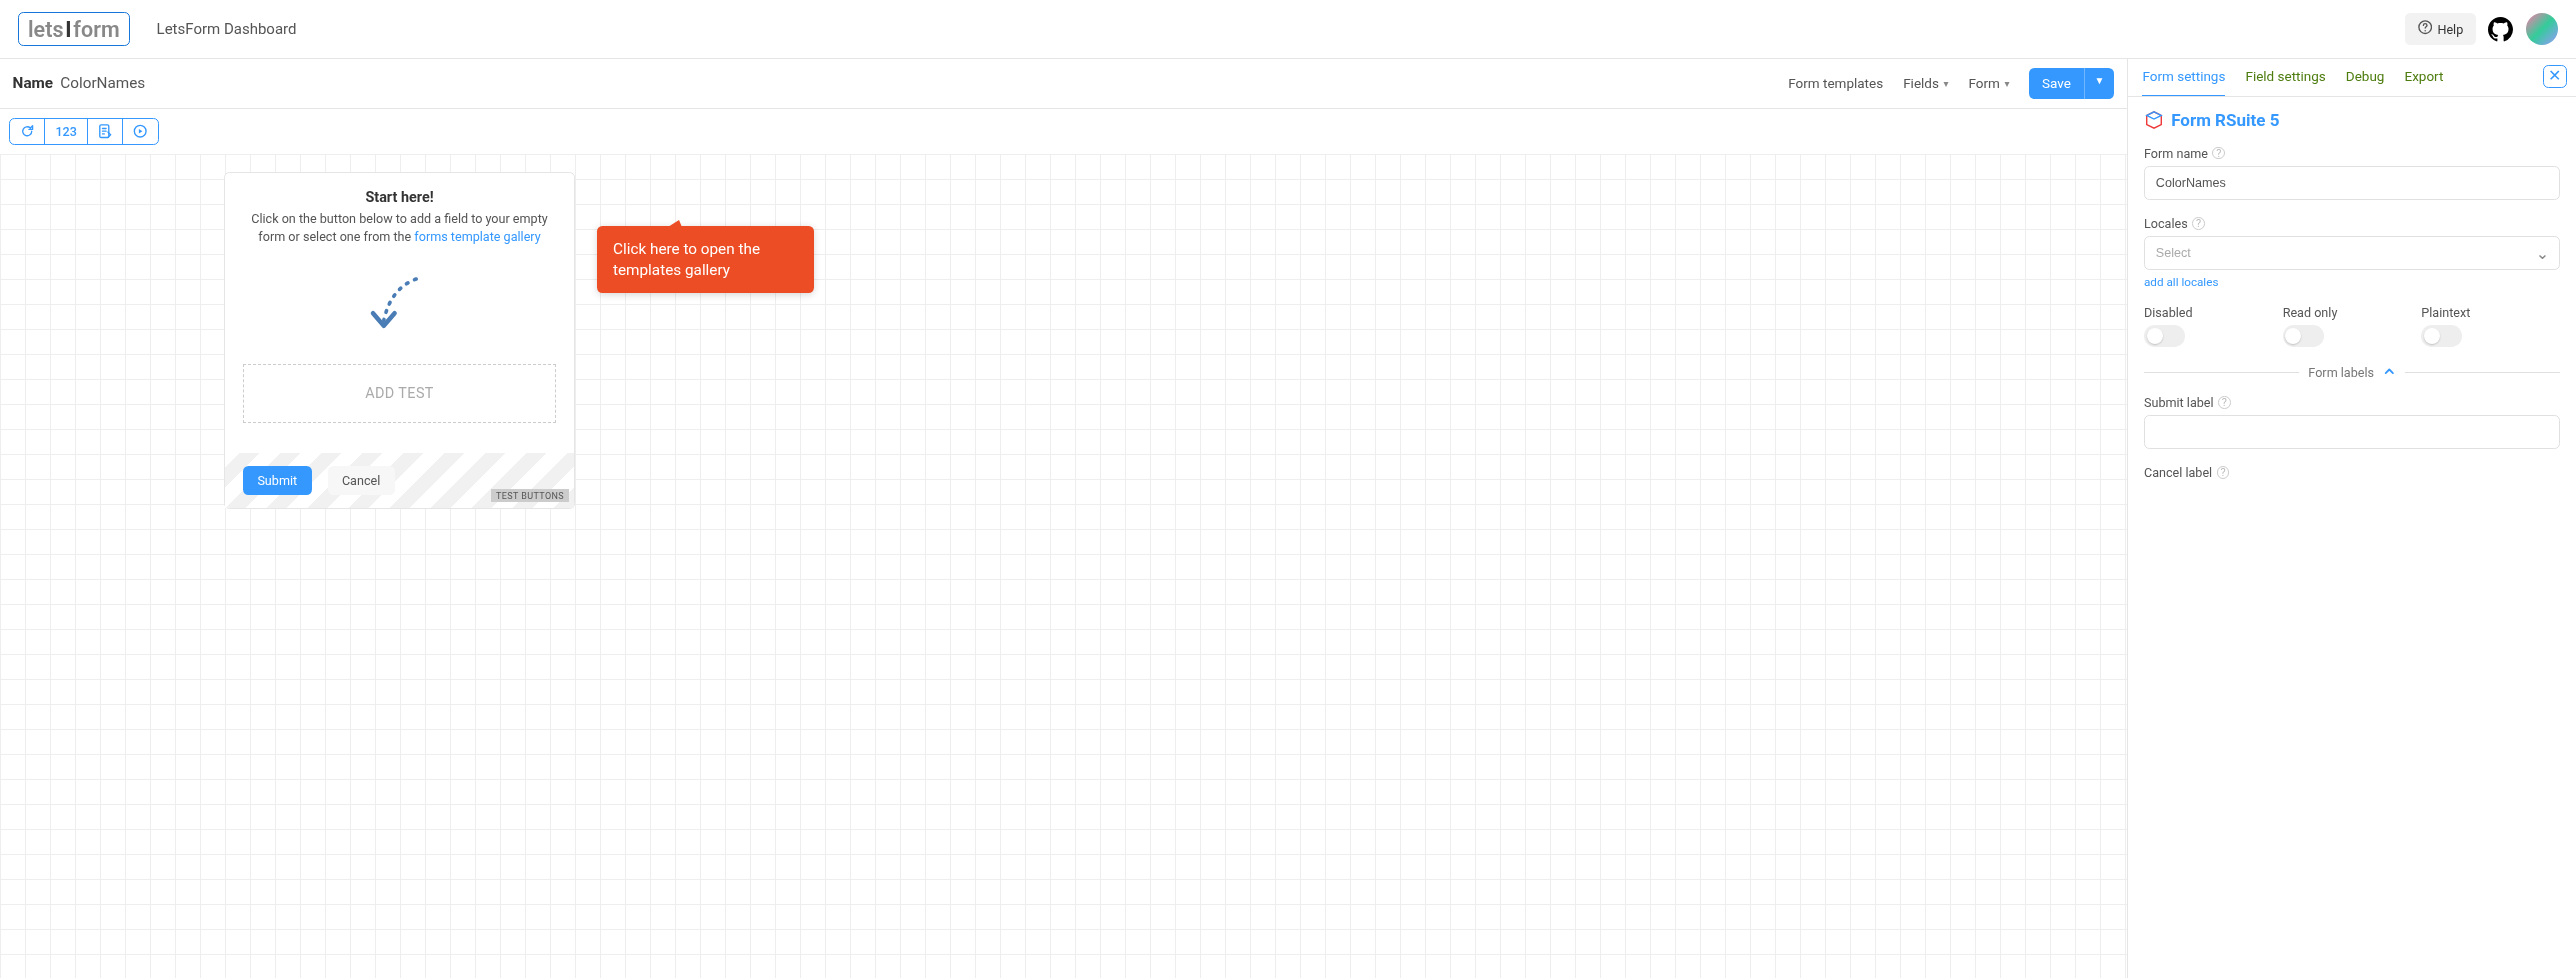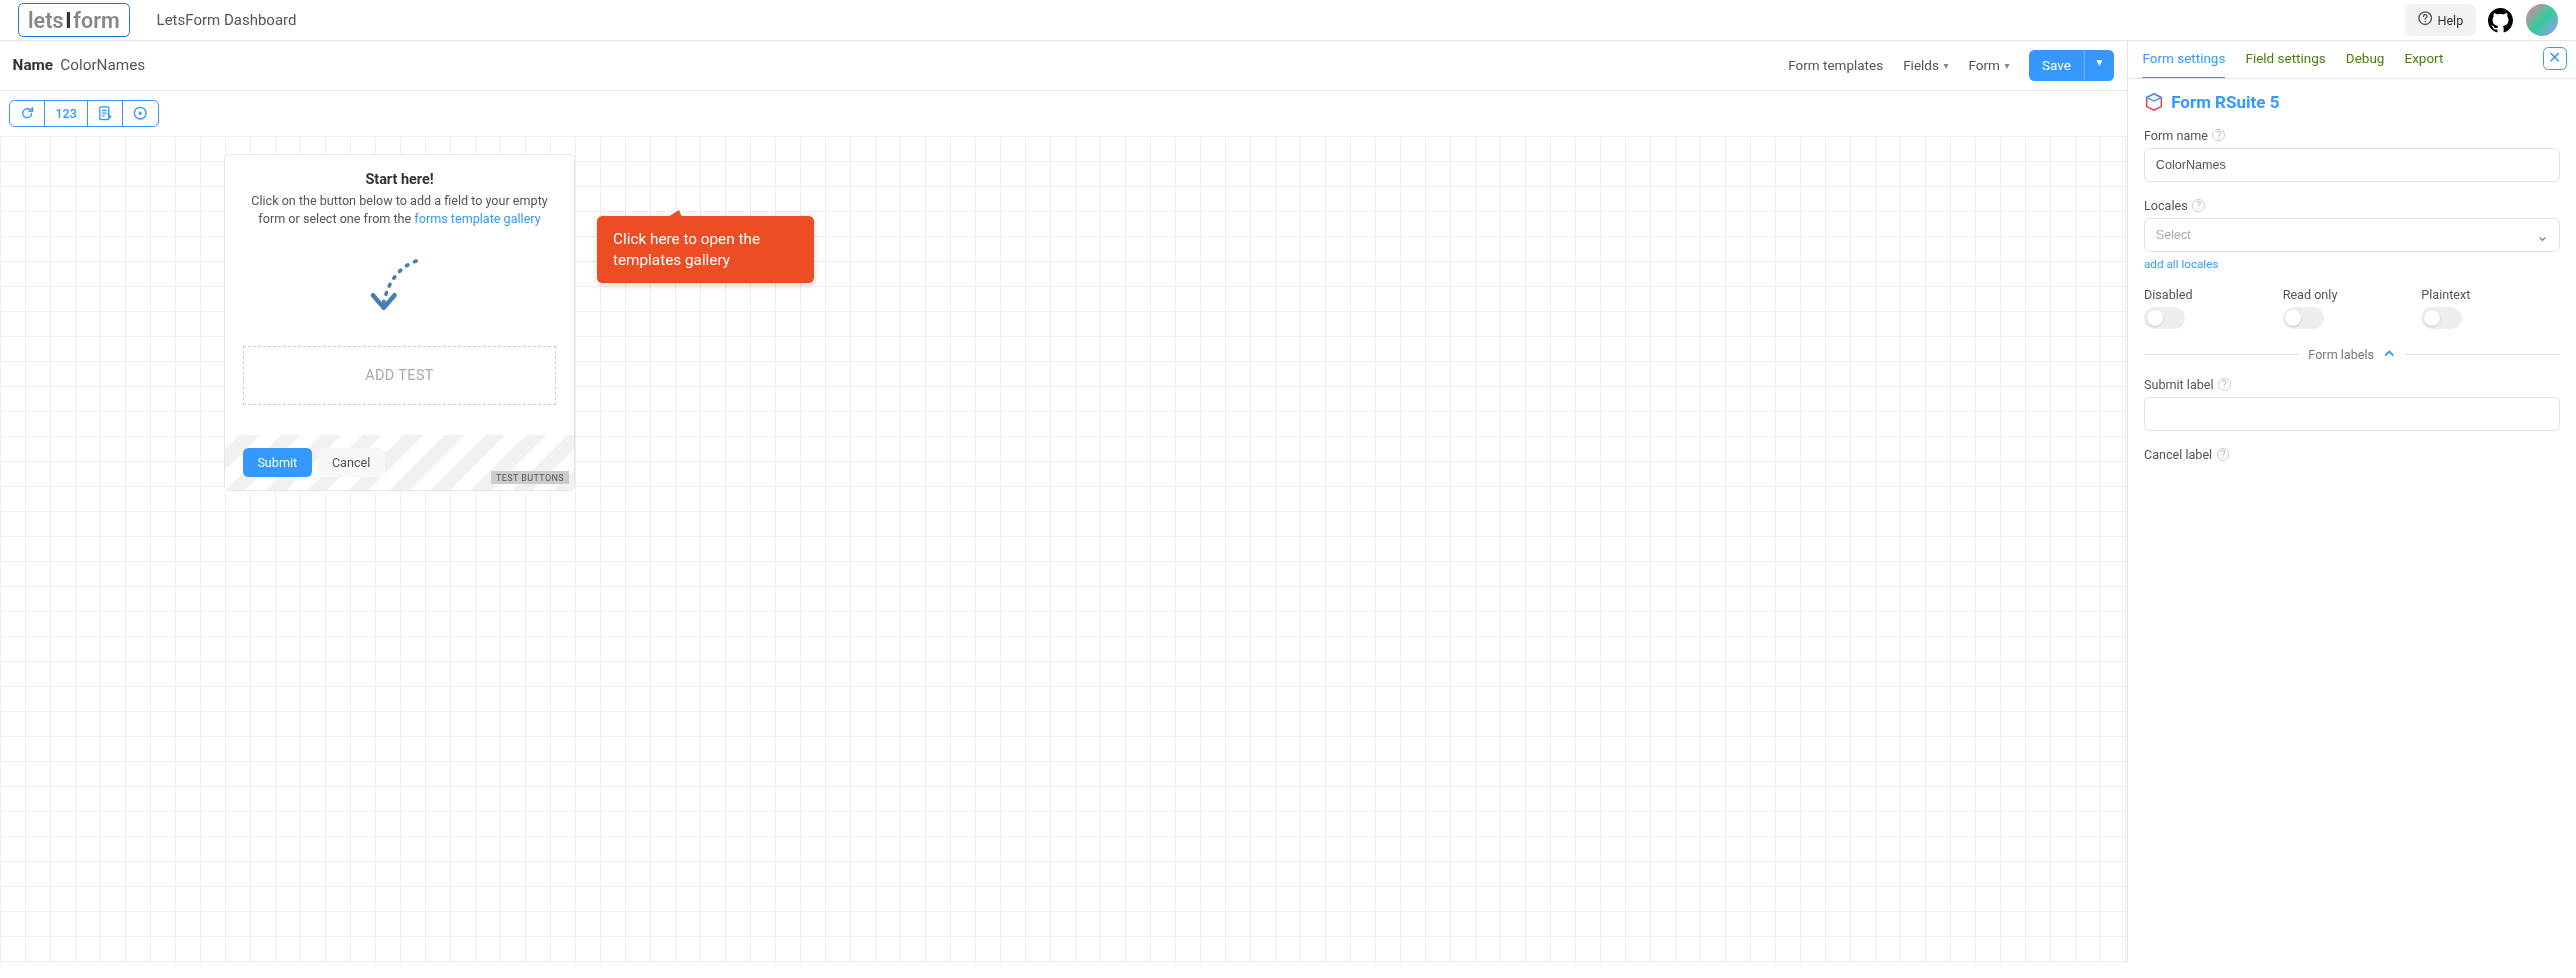--- a/index.html
+++ b/index.html
@@ -1,19 +1,19 @@
 <!DOCTYPE html>
 <html style="font-size:14.4px"><head>
 <meta charset="utf-8">
 <style>
 * { box-sizing: border-box; margin: 0; padding: 0; }
 body { font-family: -apple-system, BlinkMacSystemFont, "Segoe UI", Roboto, sans-serif; color: #333; background: #fff; font-size: 12.6px; }
 
 
-.header { display: flex; align-items: center; justify-content: space-between; padding: 3px 18px; border-bottom: 0.9px solid #e5e5e5; }
+.header { display: flex; align-items: center; justify-content: space-between; padding: 12px 18px; border-bottom: 0.9px solid #e5e5e5; }
 .header-left { display: flex; align-items: center; gap: 27px; }
 .logo { border: 1.8px solid #1676d9; border-radius: 5.4px; padding: 3.6px 9px; display: flex; align-items: center; font-size: 21.5px; font-weight: 600; color: #888; }
 .logo .cursor { color: #333; font-weight: bold; padding: 0 1.8px; }
 .header-title { font-size: 15px; color: #555; }
 .header-right { display: flex; align-items: center; gap: 12.6px; }
 .help-btn { background: #f2f2f2; border-radius: 5.4px; padding: 7.2px 12.6px; display: flex; align-items: center; gap: 5.4px; color: #333; cursor: pointer; }
 .github-icon { width: 25px; height: 25px; cursor: pointer; }
 .avatar { width: 32px; height: 32px; border-radius: 50%; background: linear-gradient(135deg, #f7a, #3c9, #99f); cursor: pointer; }
 
 
@@ -39,27 +39,27 @@
 .icon-btn { padding: 5.4px 10px; color: #3498ff; cursor: pointer; border-right: 0.9px solid #3498ff; display: flex; align-items: center; justify-content: center; }
 .icon-btn:last-child { border-right: none; }
 
 .canvas { flex: 1; position: relative; background-image: linear-gradient(#eee 0.9px, transparent 0.9px), linear-gradient(90deg, #eee 0.9px, transparent 0.9px); background-size: 25px 25px; padding: 9px 0 0 0; }
 .form-card { position: absolute; left: 224px; top: 18px; width: 351px; background: #fff; border: 0.9px solid #e5e5e5; border-radius: 5.4px; padding: 16px 18px 0 18px; }
 .start-title { text-align: center; font-weight: 700; font-size: 14.4px; color: #333; margin-bottom: 3.6px; }
 .start-text { text-align: center; color: #555; font-size: 12.6px; line-height: 1.4; margin-bottom: 25px;}
 .start-text a { color: #3498ff; text-decoration: none; }
 .arrow-svg { display: block; margin: 0 auto 21.5px auto; }
 .add-field { border: 1.3px dashed #ccc; text-align: center; padding: 20px; color: #aaa; font-size: 14.4px; letter-spacing: 0.4px; cursor: pointer; margin-bottom: 30.5px; }
-.form-actions { display: flex; align-items: center; gap: 6px; margin: 0 -18px; padding: 12.6px 18px; position: relative; background: repeating-linear-gradient(-45deg, #f1f1f1 0, #f1f1f1 14.4px, #fff 14.4px, #fff 29px); }
+.form-actions { display: flex; align-items: center; gap: 16px; margin: 0 -18px; padding: 12.6px 18px; position: relative; background: repeating-linear-gradient(-45deg, #f1f1f1 0, #f1f1f1 14.4px, #fff 14.4px, #fff 29px); }
 .submit-btn { background: #3498ff; color: #fff; padding: 7.2px 14.4px; border-radius: 5.4px; cursor: pointer; }
 .cancel-btn { background: #f7f7f7; color: #555; padding: 7.2px 14.4px; border-radius: 5.4px; cursor: pointer; }
 .test-badge { position: absolute; bottom: 5.4px; right: 5.4px; background: #ccc; color: #555; font-size: 9px; padding: 1.8px 4.5px; letter-spacing: 0.4px;}
 
 
-.tooltip { position: absolute; left: 597px; top: 80px; background: #ec4d24; color: #fff; padding: 12.6px 16px; border-radius: 5.4px; font-size: 15.3px; line-height: 1.35; width: 217px; box-shadow: 0 1.8px 7.2px rgba(0,0,0,0.15); }
+.tooltip { position: absolute; left: 597px; top: 72px; background: #ec4d24; color: #fff; padding: 12.6px 16px; border-radius: 5.4px; font-size: 15.3px; line-height: 1.35; width: 217px; box-shadow: 0 1.8px 7.2px rgba(0,0,0,0.15); }
 .tooltip::before { content: ''; position: absolute; top: -16px; left: 72px; border: 10.8px solid transparent; border-bottom-color: #ec4d24; transform: skewX(-30deg); }
 
 
 .tabs { display: flex; gap: 20px; padding: 9px 14.4px 0 14.4px; border-bottom: 0.9px solid #e5e5e5; position: relative;}
 .tab { color: #4d7c0f; padding-bottom: 10.8px; cursor: pointer; font-size: 13.5px; }
 .tab.active { color: #3498ff; border-bottom: 1.8px solid #3498ff; }
 .close-panel { position: absolute; top: 5.4px; right: 9px; border: 0.9px solid #3498ff; border-radius: 5.4px; padding: 2.7px 4.5px; color: #3498ff; cursor: pointer; font-size: 16px; line-height: 1; }
 
 
 .panel { padding: 12.6px 16px; }

